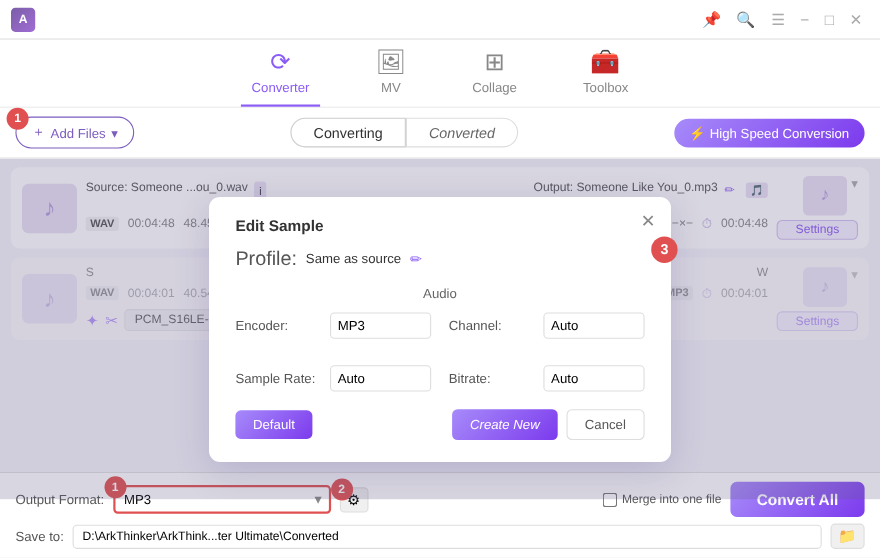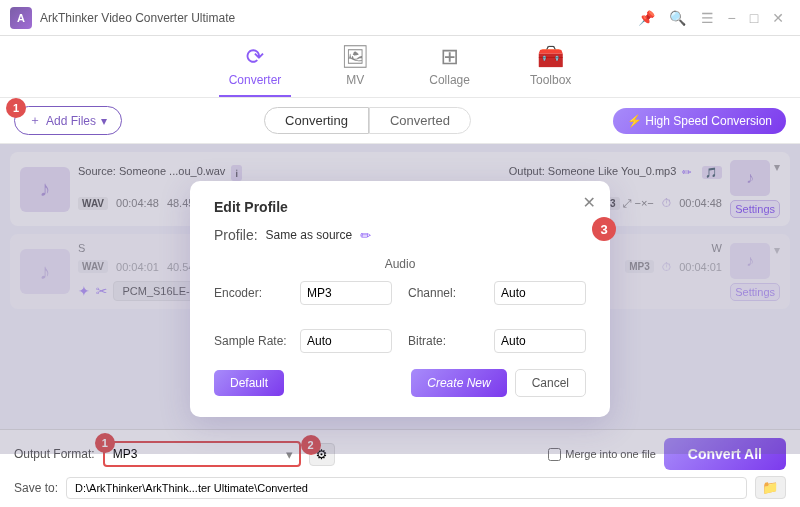--- a/index.html
+++ b/index.html
@@ -77,21 +77,21 @@
       background: #fff;
       color: #666;
     }
     .tab-pill.active {
       background: #fff;
       border-color: #ccc;
       color: #333;
       font-weight: 500;
     }
     .tab-pill:first-child { border-radius: 20px 0 0 20px; }
-    .tab-pill:last-child { border-radius: 0 20px 20px 0; }
+    .tab-pill:last-child { border-radius: 0 20px 20px 0; font-style: italic; }
     .high-speed-btn {
       background: linear-gradient(135deg, #a78bfa, #7c3aed);
       color: #fff;
       border: none;
       border-radius: 20px;
       padding: 6px 14px;
       font-size: 12px;
       cursor: pointer;
       display: flex; align-items: center; gap: 5px;
     }
@@ -133,21 +133,21 @@
       padding: 1px 4px;
       font-size: 10px;
       font-weight: bold;
       color: #555;
     }
     .settings-btn {
       background: #f5f0ff;
       border: 1px solid #d0c0f0;
       color: #8b5cf6;
       border-radius: 5px;
-      padding: 2px 4px;
+      padding: 2px 16px;
       font-size: 11px;
       cursor: pointer;
     }
 
     
     .bottom-bar {
       background: #fff;
       border-top: 1px solid #e0e0e0;
       padding: 8px 14px;
       position: absolute;
@@ -321,21 +321,20 @@
       display: flex; align-items: center; justify-content: center;
     }
   </style>
 </head>
 <body>
 
 <div class="titlebar">
   <div class="titlebar-logo">
     <span>A</span>
   </div>
-  <span class="titlebar-title">ArkThinker Video Converter Ultimate</span>
   <div style="display:flex;gap:2px;margin-left:auto;">
     <span style="color:#aaa;font-size:14px;padding:0 6px;cursor:pointer;">📌</span>
     <span style="color:#aaa;font-size:14px;padding:0 6px;cursor:pointer;">🔍</span>
     <span style="color:#aaa;font-size:14px;padding:0 6px;cursor:pointer;">☰</span>
     <span style="color:#aaa;font-size:14px;padding:0 6px;cursor:pointer;">−</span>
     <span style="color:#aaa;font-size:14px;padding:0 6px;cursor:pointer;">□</span>
     <span style="color:#aaa;font-size:14px;padding:0 6px;cursor:pointer;">✕</span>
   </div>
 </div>
 
@@ -443,25 +442,25 @@
       <div style="display:flex;gap:4px;">
         <div style="width:40px;height:36px;background:#e8e0f5;border-radius:5px;display:flex;align-items:center;justify-content:center;color:#b39ddb;font-size:16px;">♪</div>
         <span style="color:#aaa;font-size:12px;cursor:pointer;">▾</span>
       </div>
       <button class="settings-btn">Settings</button>
     </div>
   </div>
 
   <div class="modal-overlay">
     <div class="modal">
-      <div class="modal-header">Edit Profile</div>
+      <div class="modal-header">Edit Sample</div>
       <button class="modal-close">✕</button>
 
       <div style="display:flex;align-items:center;gap:8px;margin-bottom:14px;position:relative;">
-        <span style="font-size:14px;color:#555;">Profile:</span>
+        <span style="font-size:18px;color:#555;">Profile:</span>
         <span style="font-size:12px;color:#333;">Same as source</span>
         <span class="edit-pencil">✏</span>
         <div class="step-badge" style="position:absolute;right:-30px;top:-10px;width:24px;height:24px;font-size:13px;">3</div>
       </div>
 
       <div class="section-title">Audio</div>
 
       <div class="form-grid">
         <div class="form-row">
           <label class="form-label">Encoder:</label>

